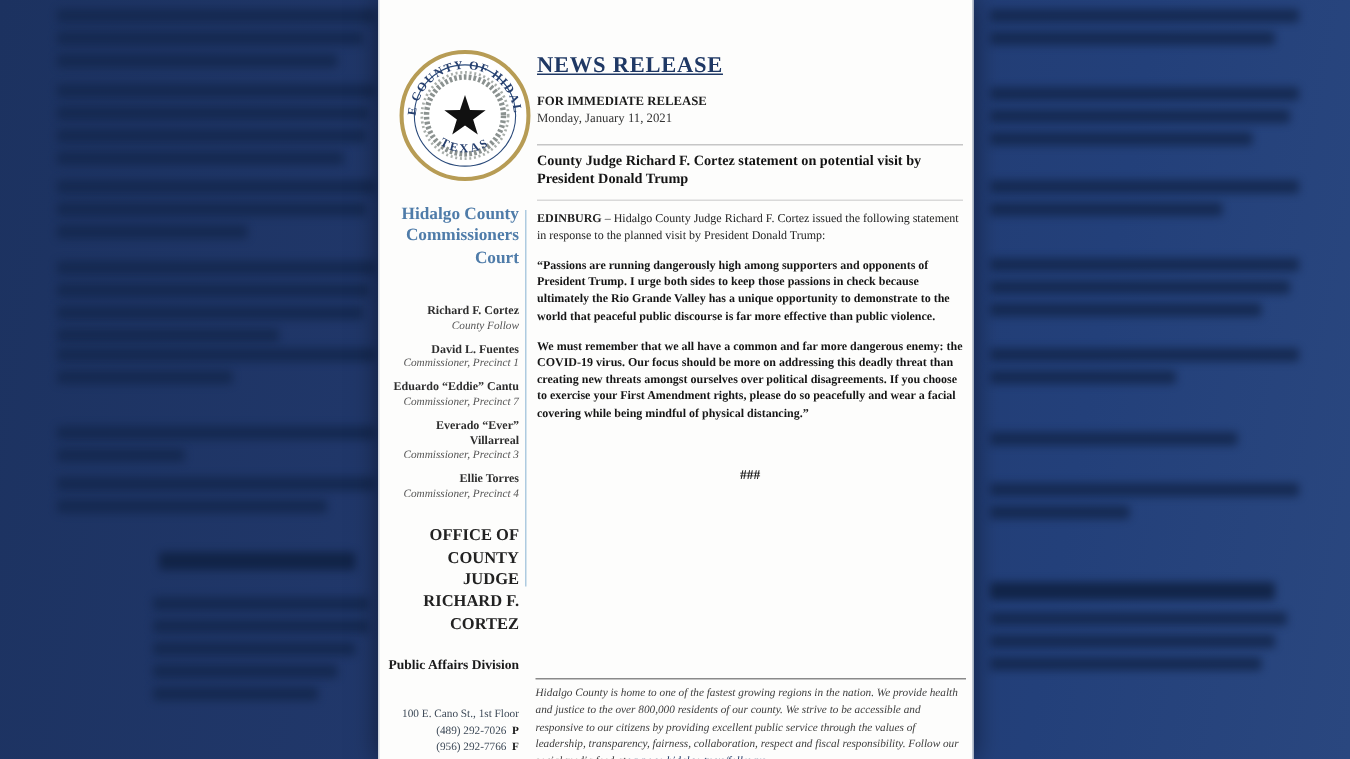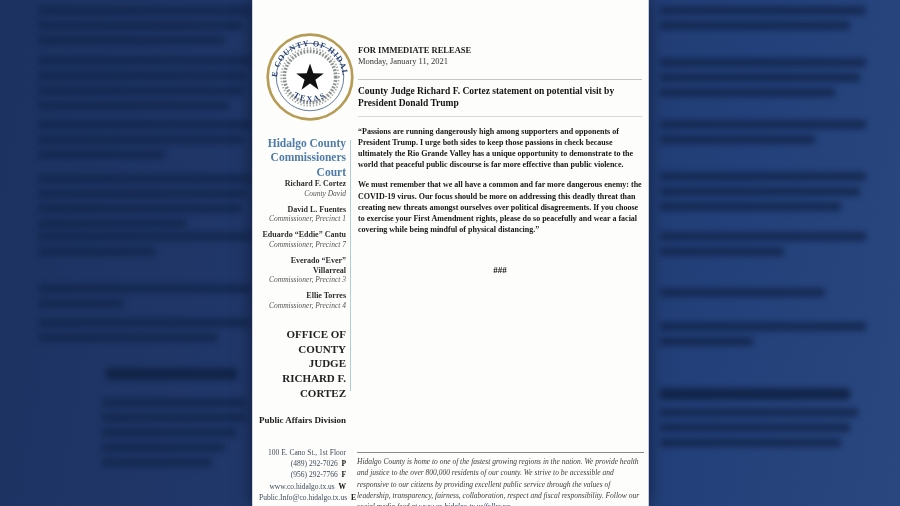--- a/index.html
+++ b/index.html
@@ -25,21 +25,21 @@
     background:#fdfdfc; box-shadow:0 0 16px rgba(0,0,10,.5);
     border-left:1px solid #cfd5de; border-right:1px solid #c4cbd6;
     color:#222;
   }
 
   .seal { position:absolute; left:12px; top:32px; width:90px; height:90px; }
 
   
   .side { position:absolute; left:6px; top:136px; width:87px; text-align:right; }
   .org-title { font-size:11.5px; font-weight:bold; color:#4f7ca9; line-height:1.25; }
-  .members { margin-top:0; }
+  .members { margin-top:23px; }
   .member { margin-bottom:7px; }
   .member .nm { font-size:8px; font-weight:bold; color:#2e2e2e; line-height:1.2; }
   .member .tt { font-size:7.5px; font-style:italic; color:#555; line-height:1.2; }
   .office { margin-top:17px; font-size:11px; font-weight:bold; color:#222; line-height:1.35; }
   .division { margin-top:14px; font-size:9px; font-weight:bold; color:#1a1a1a; }
   .contact { margin-top:22px; font-size:7.5px; color:#3e4a58; line-height:1.5; }
   .contact b { color:#111; }
   .divider { position:absolute; left:97px; top:140px; width:1px; height:251px; background:#aecbe0; }
 
   
@@ -169,21 +169,21 @@
       <textPath href="#arcBot" startOffset="50%" text-anchor="middle">TEXAS</textPath>
     </text>
   </svg>
 
   <div class="side">
     <div class="org-title">Hidalgo County Commissioners Court</div>
 
     <div class="members">
       <div class="member">
         <div class="nm">Richard F. Cortez</div>
-        <div class="tt">County David</div>
+        <div class="tt">County Follow</div>
       </div>
       <div class="member">
         <div class="nm">David L. Fuentes</div>
         <div class="tt">Commissioner, Precinct 1</div>
       </div>
       <div class="member">
         <div class="nm">Eduardo “Eddie” Cantu</div>
         <div class="tt">Commissioner, Precinct 7</div>
       </div>
       <div class="member">
@@ -204,25 +204,27 @@
       <div><span>(489) 292-7026</span>&nbsp;&nbsp;<b>P</b></div>
       <div><span>(956) 292-7766</span>&nbsp;&nbsp;<b>F</b></div>
       <div><span>www.co.hidalgo.tx.us</span>&nbsp;&nbsp;<b>W</b></div>
       <div><span>Public.Info@co.hidalgo.tx.us</span>&nbsp;&nbsp;<b>E</b></div>
     </div>
   </div>
 
   <div class="divider"></div>
 
   <div class="main">
+    <div class="nr-title">NEWS RELEASE</div>
     <div class="fir">FOR IMMEDIATE RELEASE</div>
     <div class="date">Monday, January 11, 2021</div>
 
     <div class="headline">County Judge Richard F. Cortez statement on potential visit by President Donald Trump</div>
 
+    <div class="lede"><b>EDINBURG</b><span> – Hidalgo County Judge Richard F. Cortez issued the following statement in response to the planned visit by President Donald Trump:</span></div>
 
     <div class="quote">“Passions are running dangerously high among supporters and opponents of President Trump. I urge both sides to keep those passions in check because ultimately the Rio Grande Valley has a unique opportunity to demonstrate to the world that peaceful public discourse is far more effective than public violence.</div>
     <div class="quote">We must remember that we all have a common and far more dangerous enemy: the COVID-19 virus. Our focus should be more on addressing this deadly threat than creating new threats amongst ourselves over political disagreements. If you choose to exercise your First Amendment rights, please do so peacefully and wear a facial covering while being mindful of physical distancing.”</div>
 
     <div class="endmark">###</div>
   </div>
 
   <div class="foot">
     <span>Hidalgo County is home to one of the fastest growing regions in the nation. We provide health and justice to the over 800,000 residents of our county. We strive to be accessible and responsive to our citizens by providing excellent public service through the values of leadership, transparency, fairness, collaboration, respect and fiscal responsibility. Follow our social media feed at </span><a>www.co.hidalgo.tx.us/followus</a>
   </div>

